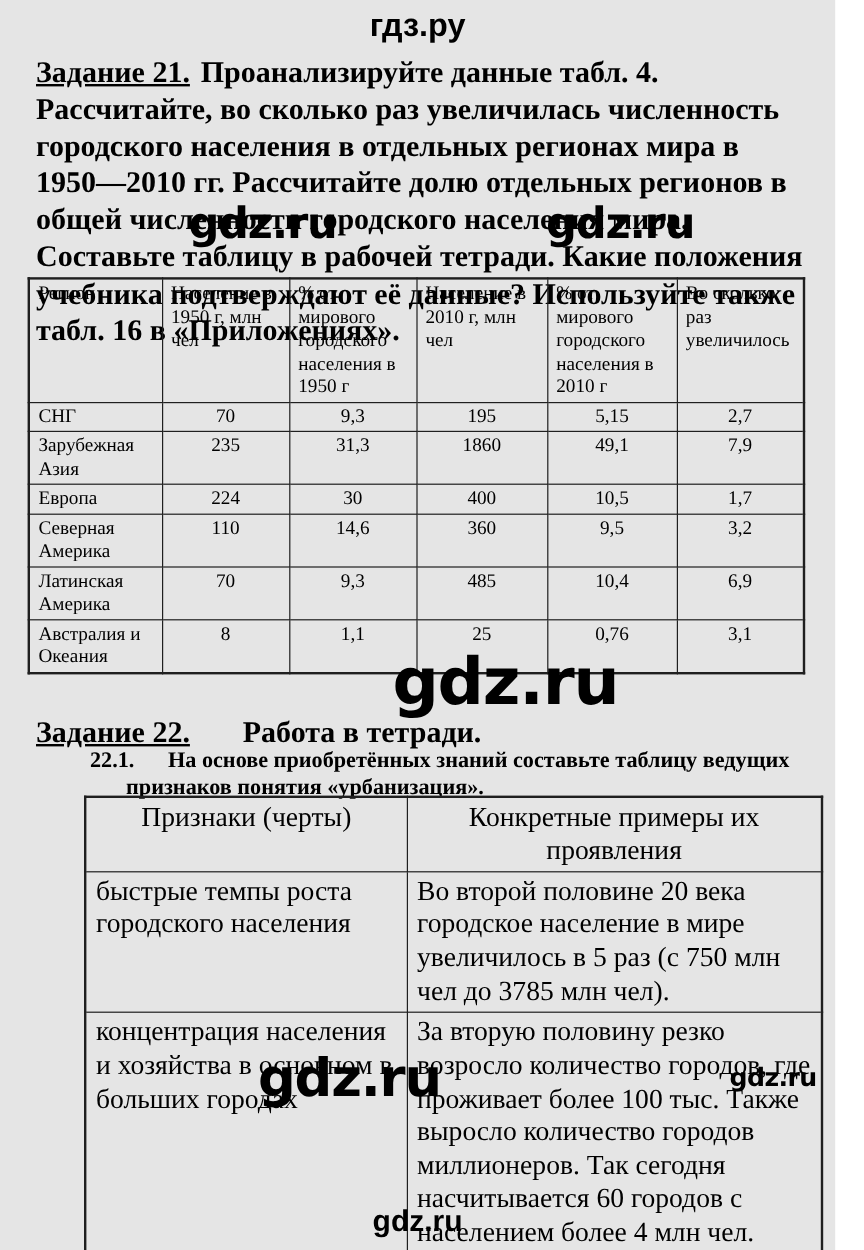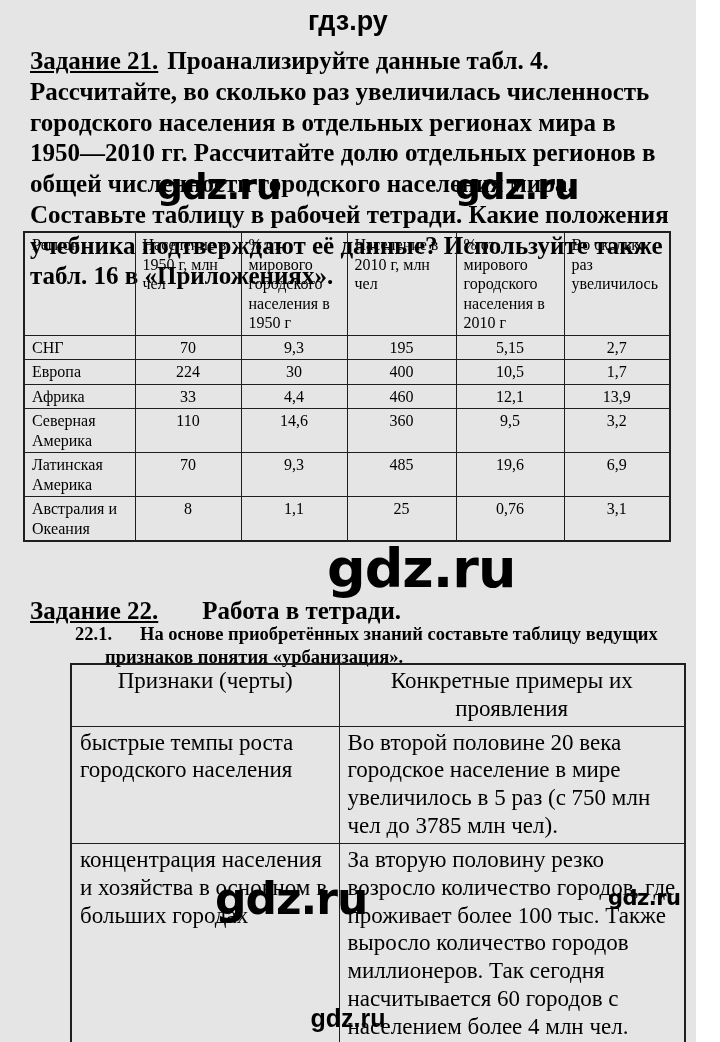--- a/index.html
+++ b/index.html
@@ -86,49 +86,49 @@
       </tr>
       <tr>
         <td>СНГ</td>
         <td class="num">70</td>
         <td class="num">9,3</td>
         <td class="num">195</td>
         <td class="num">5,15</td>
         <td class="num">2,7</td>
       </tr>
       <tr>
+        <td>Зарубежная Азия</td>
+        <td class="num">235</td>
+        <td class="num">31,3</td>
+        <td class="num">1860</td>
+        <td class="num">49,1</td>
+        <td class="num">7,9</td>
+      </tr>
+      <tr>
         <td>Европа</td>
         <td class="num">224</td>
         <td class="num">30</td>
         <td class="num">400</td>
         <td class="num">10,5</td>
         <td class="num">1,7</td>
-      </tr>
-      <tr>
-        <td>Африка</td>
-        <td class="num">33</td>
-        <td class="num">4,4</td>
-        <td class="num">460</td>
-        <td class="num">12,1</td>
-        <td class="num">13,9</td>
       </tr>
       <tr>
         <td>Северная Америка</td>
         <td class="num">110</td>
         <td class="num">14,6</td>
         <td class="num">360</td>
         <td class="num">9,5</td>
         <td class="num">3,2</td>
       </tr>
       <tr>
         <td>Латинская Америка</td>
         <td class="num">70</td>
         <td class="num">9,3</td>
         <td class="num">485</td>
-        <td class="num">19,6</td>
+        <td class="num">10,4</td>
         <td class="num">6,9</td>
       </tr>
       <tr>
         <td>Австралия и Океания</td>
         <td class="num">8</td>
         <td class="num">1,1</td>
         <td class="num">25</td>
         <td class="num">0,76</td>
         <td class="num">3,1</td>
       </tr>

